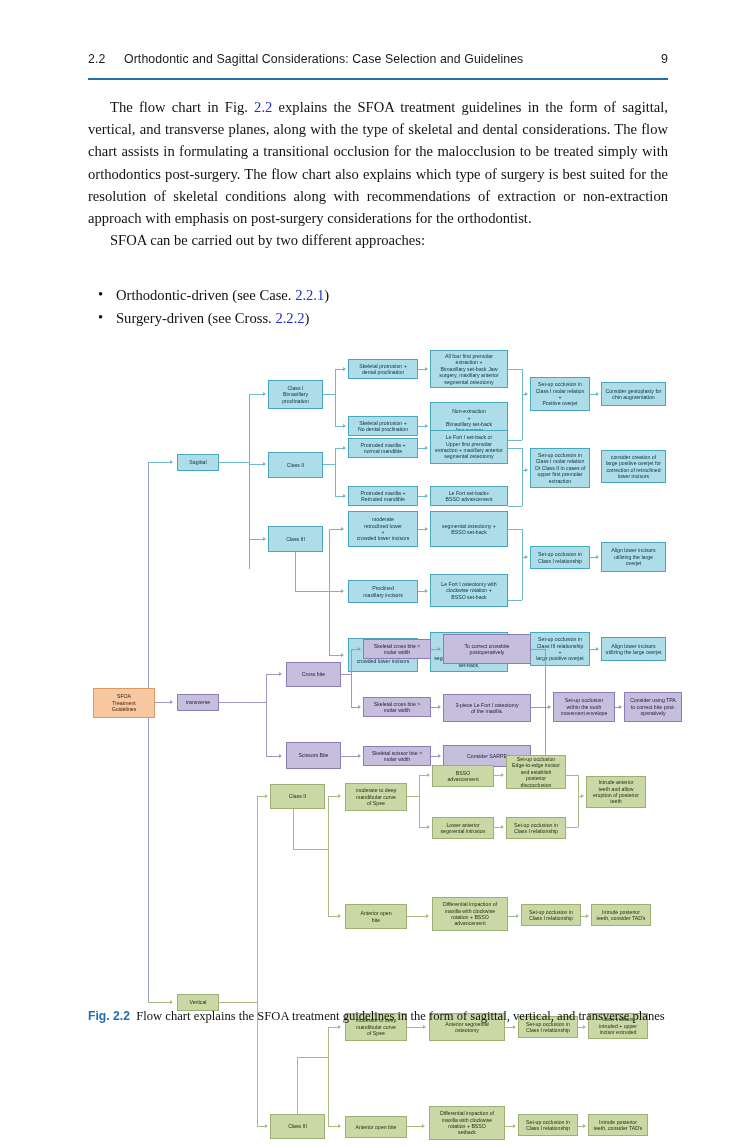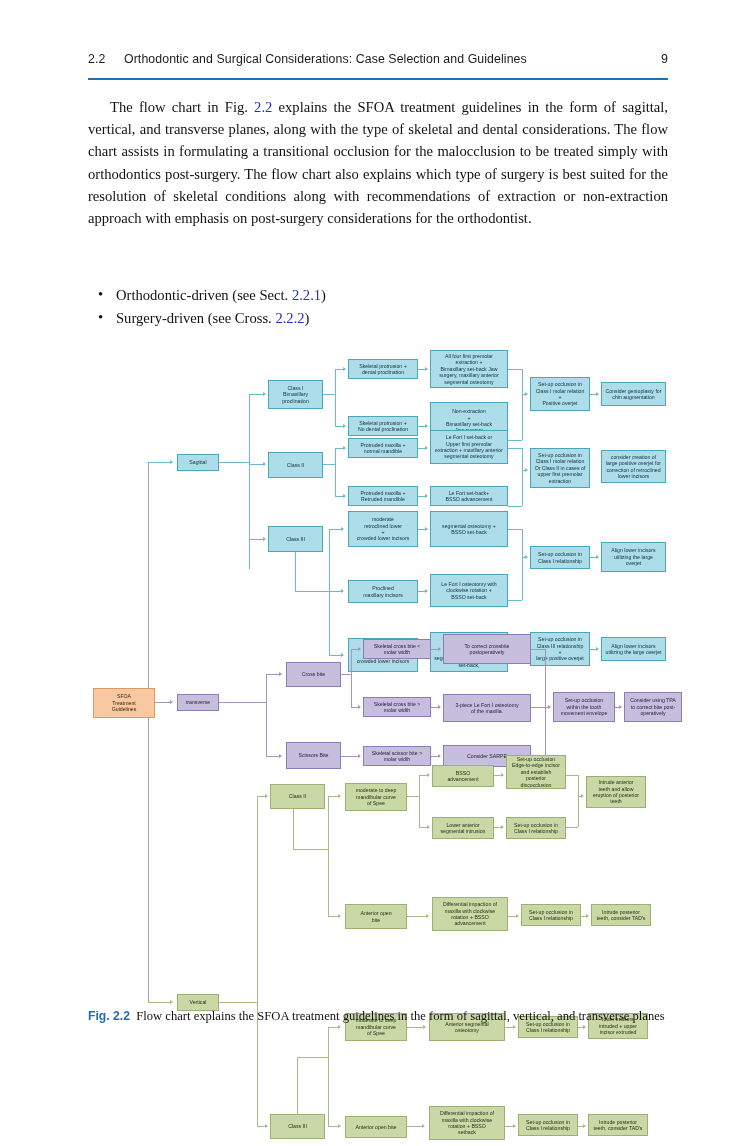--- a/index.html
+++ b/index.html
@@ -62,31 +62,32 @@
            font-size:12.6px;line-height:17.4px;}
   .caption b{color:#1f6fb5;font-family:"Liberation Sans",sans-serif;font-size:12.2px;}
 </style>
 </head>
 <body>
 
 <div class="page">
 
   <div class="header">
     <span class="sec">2.2</span>
-    <span class="ttl">Orthodontic and Surgical Considerations: Case Selection and Guidelines</span>
+    <span class="ttl">Orthodontic and Sagittal Considerations: Case Selection and Guidelines</span>
     <span class="pg">9</span>
   </div>
   <div class="rule"></div>
 
   <div class="body-copy">
     <p><span>The flow chart in Fig. </span><span class="lnk">2.2</span><span> explains the SFOA treatment guidelines in the form of sagittal, vertical, and transverse planes, along with the type of skeletal and dental considerations. The flow chart assists in formulating a transitional occlusion for the malocclusion to be treated simply with orthodontics post-surgery. The flow chart also explains which type of surgery is best suited for the resolution of skeletal conditions along with recommendations of extraction or non-extraction approach with emphasis on post-surgery considerations for the orthodontist.</span></p>
+    <p class="p2">SFOA can be carried out by two different approaches:</p>
   </div>
 
   <div class="bullets">
-    <div><span class="bl">•</span><span>Orthodontic-driven (see Sect. </span><span class="lnk">2.2.1</span><span>)</span></div>
+    <div><span class="bl">•</span><span>Orthodontic-driven (see Case. </span><span class="lnk">2.2.1</span><span>)</span></div>
     <div><span class="bl">•</span><span>Surgery-driven (see Cross. </span><span class="lnk">2.2.2</span><span>)</span></div>
   </div>
 
   <div class="figure">
   <div class="fig-inner">
 
     <div class="ln vb c-orange" style="left:148px;top:118px;height:540px;"></div>
     <div class="ln hb c-orange" style="left:140px;top:358px;width:9px;"></div>
     <div class="ln hb c-blue" style="left:148px;top:118px;width:24px;"></div>
     <div class="ln hb c-purple" style="left:148px;top:358px;width:24px;"></div>

